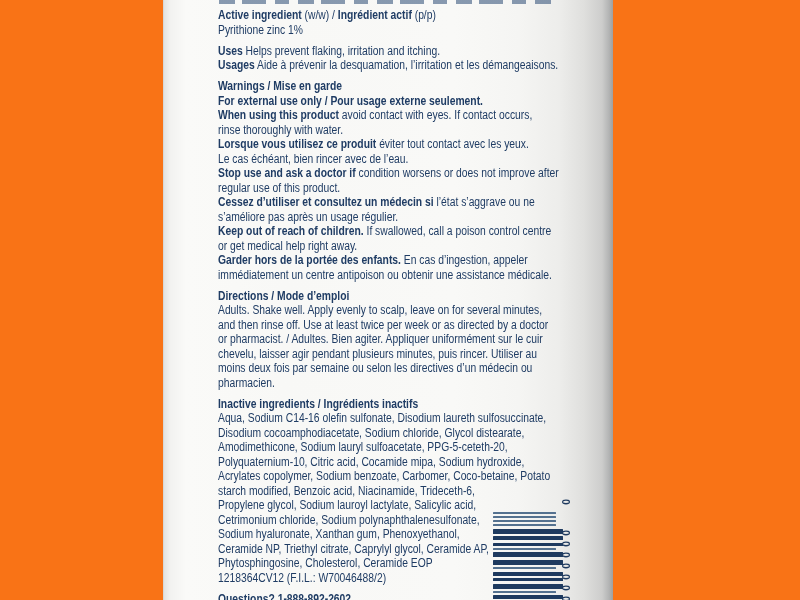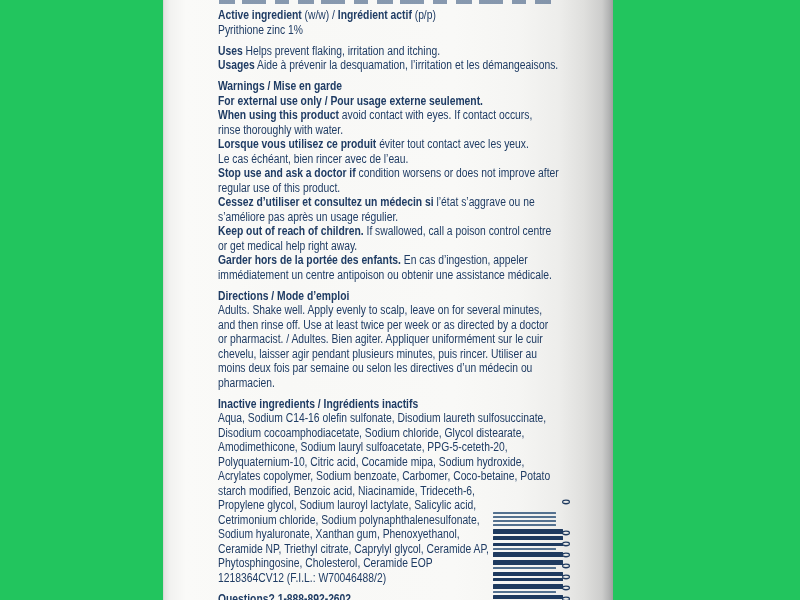--- a/index.html
+++ b/index.html
@@ -1,18 +1,18 @@
 <!DOCTYPE html>
 <html><head>
 <meta charset="utf-8">
 <style>
   html,body{margin:0;padding:0;}
   .page{
     position:relative; width:800px; height:600px; overflow:hidden;
-    background:#22c55e;
+    background:#f97316;
     font-family:"Liberation Sans", sans-serif;
   }
   
   .bottle{
     position:absolute; left:164px; top:0; width:449px; height:600px;
     background:linear-gradient(90deg,
       #e3e3e1 0px, #f2f2f0 6px, #fafaf8 22px,
       #f8f8f6 120px, #f9f9f7 290px,
       #f5f5f3 355px, #ededeb 395px,
       #dfdfdd 420px, #cdcdcc 438px, #b3b4b4 445px, #9fa0a1 449px);

